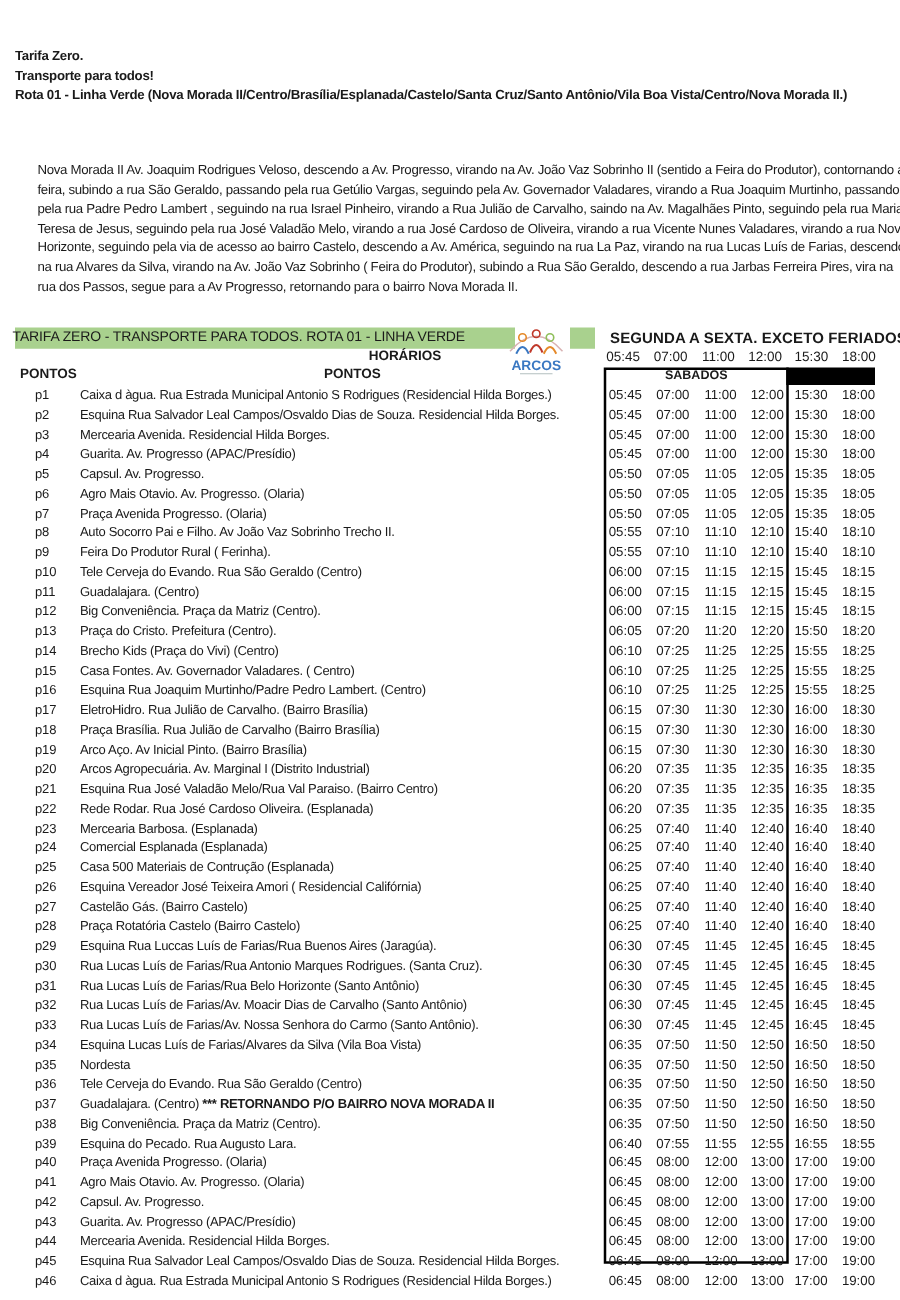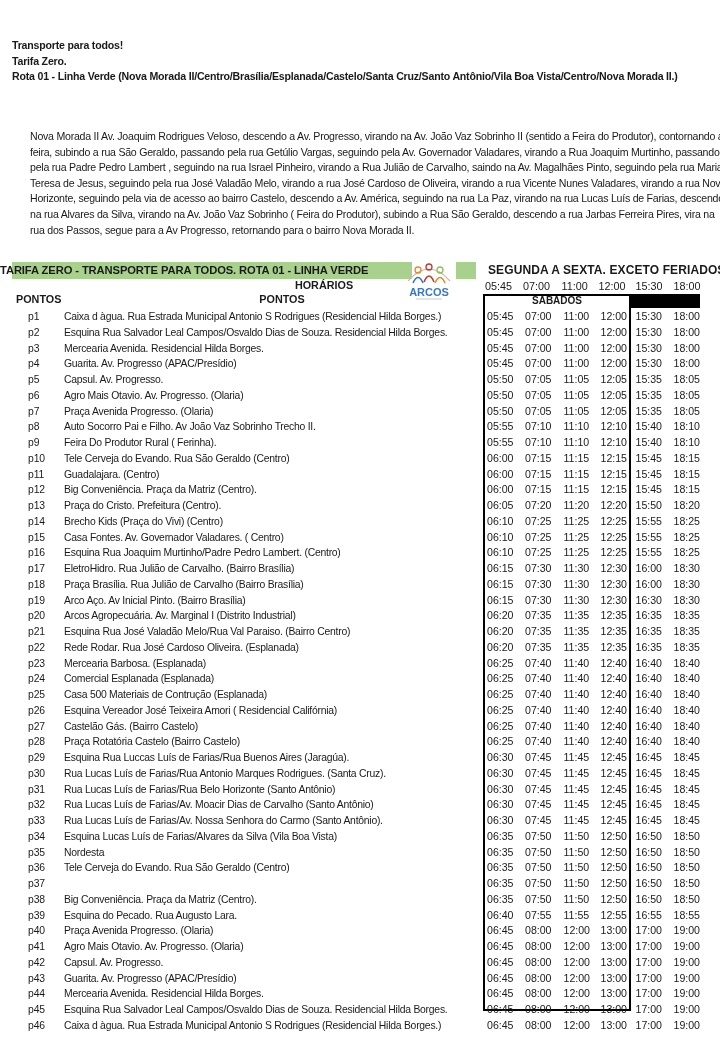--- a/index.html
+++ b/index.html
@@ -8,21 +8,21 @@
 
     .intro { position: absolute; left: 12px; top: 38px; width: 700px; font-size: 10.6px; line-height: 15.5px; font-weight: bold; letter-spacing: -0.2px; }
     .intro div { white-space: nowrap; }
     .intro .wrap { white-space: normal; }
 
     .desc { position: absolute; left: 4px; top: 129px; width: 700px; font-size: 10.6px; line-height: 15.6px; letter-spacing: -0.25px; margin-left: 26px; }
 
     .green-bar { position: absolute; top: 262px; height: 17px; background: #a9d18e; }
     .gb-left { left: 12px; width: 400px; }
     .gb-right { left: 456px; width: 20px; }
-    .green-title { position: absolute; left: 0; top: 263px; font-size: 11.2px; font-weight: bold; line-height: 15px; white-space: nowrap; letter-spacing: -0.1px; }
+    .green-title { position: absolute; left: 10px; top: 263px; font-size: 11.2px; font-weight: normal; line-height: 15px; white-space: nowrap; letter-spacing: -0.1px; }
 
     .logo { position: absolute; left: 404px; top: 259px; width: 50px; height: 44px; }
     .logo svg { display: block; }
 
     .horarios-label { position: absolute; left: 264px; top: 279px; width: 120px; text-align: center; font-size: 10.8px; font-weight: bold; }
     .pontos-left { position: absolute; left: 16px; top: 293px; font-size: 10.8px; font-weight: bold; }
     .pontos-mid { position: absolute; left: 222px; top: 293px; width: 120px; text-align: center; font-size: 10.8px; font-weight: bold; }
 
     .weekday-title { position: absolute; left: 488px; top: 263px; font-size: 12px; font-weight: bold; white-space: nowrap; letter-spacing: 0.1px; }
     .weekday-times { position: absolute; left: 485px; top: 280px; display: flex; font-size: 10.8px; }
@@ -50,22 +50,22 @@
     .weekday-times .t:nth-child(2) { width: 38.5px; }
     .weekday-times .t:nth-child(3) { width: 37px; }
     .weekday-times .t:nth-child(4) { width: 32px; }
     .weekday-times .t:nth-child(5) { width: 38px; margin-left: 5px; }
     .weekday-times .t:nth-child(6) { width: 38px; }
   </style>
 </head>
 <body>
 
 <div class="intro">
+  <div>Tarifa Zero.</div>
   <div>Transporte para todos!</div>
-  <div>Tarifa Zero.</div>
   <div class="wrap">Rota 01 - Linha Verde (Nova Morada II/Centro/Brasília/Esplanada/Castelo/Santa Cruz/Santo Antônio/Vila Boa Vista/Centro/Nova Morada II.)</div>
 </div>
 
 <p class="desc">Nova Morada II Av. Joaquim Rodrigues Veloso, descendo a Av. Progresso, virando na Av.  João Vaz Sobrinho II (sentido a Feira do Produtor), contornando a feira, subindo a rua São Geraldo, passando pela rua Getúlio Vargas, seguindo pela Av. Governador Valadares, virando a Rua Joaquim Murtinho, passando pela rua Padre Pedro Lambert , seguindo na rua Israel Pinheiro, virando a Rua Julião de Carvalho, saindo na Av. Magalhães Pinto, seguindo pela rua Maria Teresa de Jesus, seguindo pela rua José Valadão Melo, virando a rua José Cardoso de Oliveira, virando a rua Vicente Nunes Valadares, virando a rua Novo Horizonte, seguindo pela via de acesso ao bairro Castelo, descendo a Av. América, seguindo na rua La Paz, virando na rua Lucas Luís de Farias, descendo na rua Alvares da Silva, virando na Av. João Vaz Sobrinho ( Feira do Produtor), subindo a Rua São Geraldo, descendo a rua Jarbas Ferreira Pires, vira na rua dos Passos, segue para a Av Progresso, retornando para o bairro Nova Morada II.</p>
 
 <div class="green-bar gb-left"></div>
 <div class="green-bar gb-right"></div>
 <div class="green-title">TARIFA ZERO - TRANSPORTE PARA TODOS. ROTA 01 - LINHA VERDE</div>
 
 <div class="logo">
@@ -528,20 +528,21 @@
         <span class="t">06:35</span>
         <span class="t">07:50</span>
         <span class="t">11:50</span>
         <span class="t">12:50</span>
         <span class="t">16:50</span>
         <span class="t">18:50</span>
       </span>
     </div>
     <div class="row">
       <span class="pid">p37</span>
+      <span class="pname"><span>Guadalajara. (Centro) </span><b>*** RETORNANDO P/O BAIRRO NOVA MORADA II</b></span>
       <span class="times">
         <span class="t">06:35</span>
         <span class="t">07:50</span>
         <span class="t">11:50</span>
         <span class="t">12:50</span>
         <span class="t">16:50</span>
         <span class="t">18:50</span>
       </span>
     </div>
     <div class="row">

